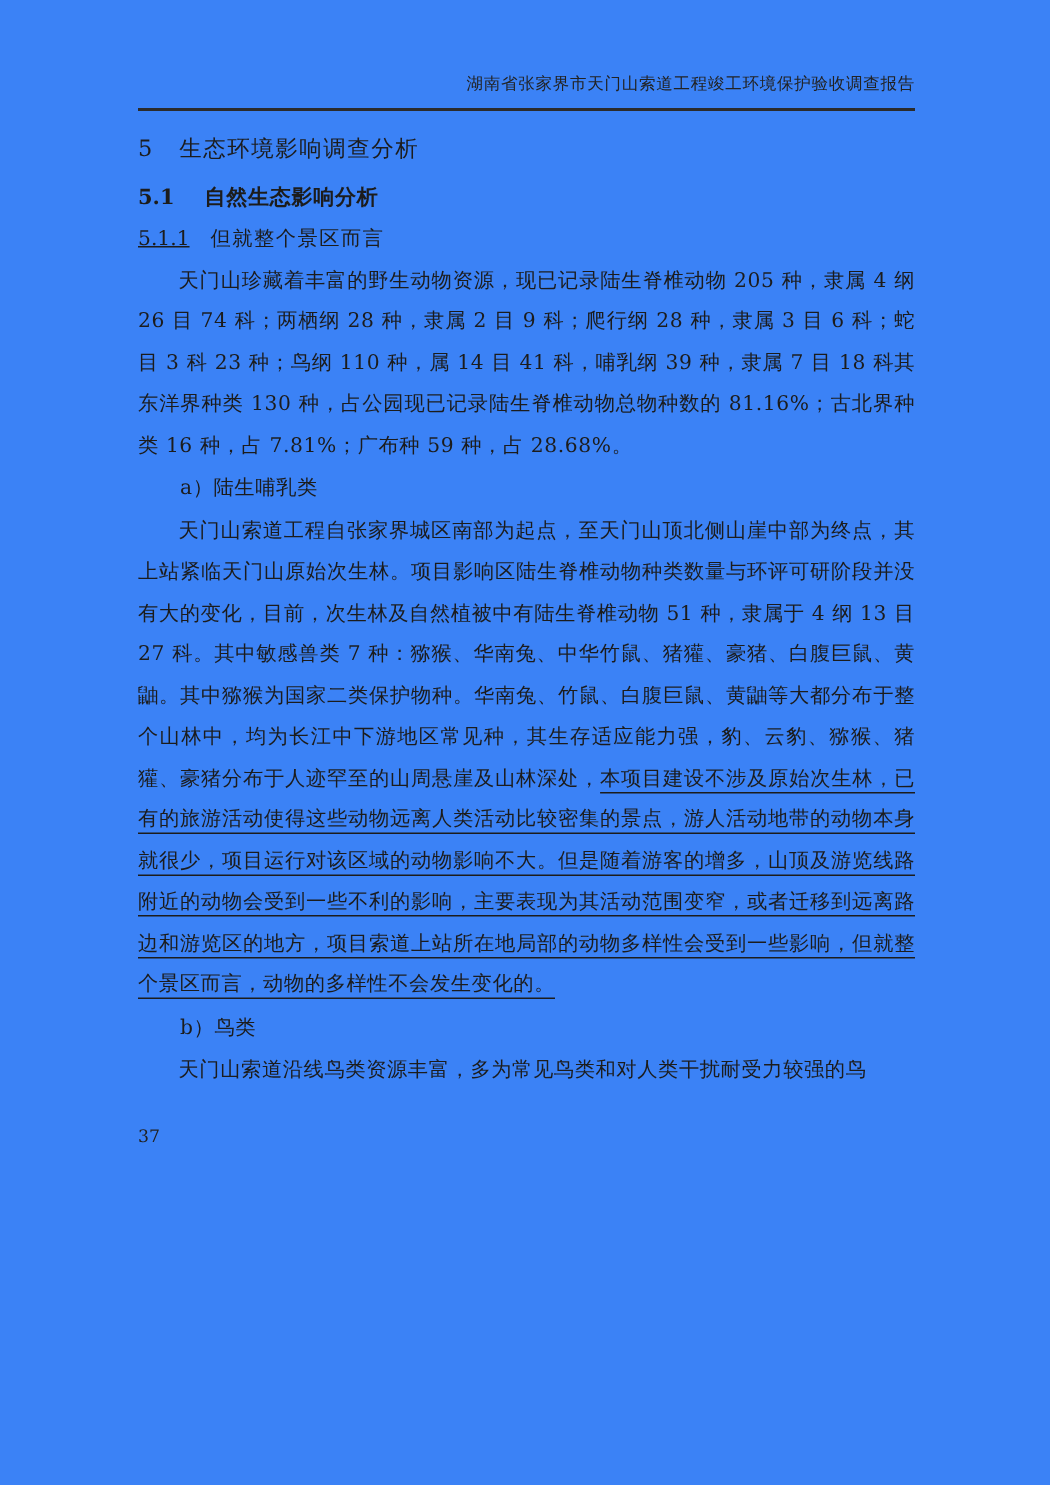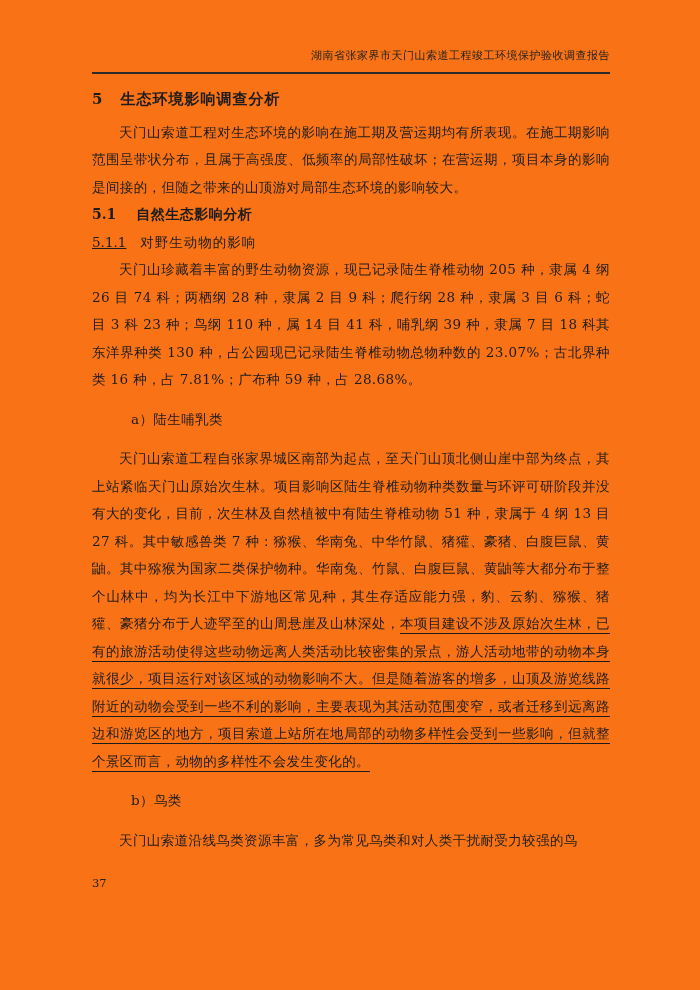--- a/index.html
+++ b/index.html
@@ -1,21 +1,21 @@
 <!DOCTYPE html>
 <html><head>
 <meta charset="utf-8">
 <style>
   html, body { margin: 0; padding: 0; background: #e8e8e8; }
   .page {
     position: relative;
     width: 700px;
     height: 990px;
     margin: 0 auto;
-    background: #f97316;
+    background: #3b82f6;
     color: #1c1c1c;
     font-family: "DejaVu Serif", "Liberation Serif", serif;
     box-sizing: border-box;
     padding: 49px 90px 0 92px;
     overflow: hidden;
   }
   .header-note {
     text-align: right;
     font-size: 11px;
     line-height: 14px;
@@ -25,21 +25,21 @@
   }
   .header-rule {
     margin-top: 9px;
     border-bottom: 2px solid #2b2b2b;
     height: 0;
   }
   h1.sec {
     margin: 12px 0 5px 0;
     font-size: 15px;
     line-height: 27.5px;
-    font-weight: bold;
+    font-weight: normal;
     letter-spacing: 1px;
   }
   h1.sec .h-num { margin-right: 18px; letter-spacing: 0; }
   h2.sec {
     margin: 0;
     font-size: 14px;
     line-height: 27.5px;
     font-weight: bold;
     letter-spacing: 0.5px;
   }
@@ -56,21 +56,21 @@
     margin: 0;
     font-size: 13.5px;
     line-height: 27.5px;
     text-align: justify;
     text-justify: inter-ideograph;
     text-indent: 2em;
     letter-spacing: 0.4px;
     word-break: break-all;
   }
   p.item {
-    margin: 12px;
+    margin: 1px;
     font-size: 13.5px;
     line-height: 27.5px;
     text-indent: 2em;
     letter-spacing: 0.4px;
   }
   .u {
     text-decoration: underline;
     text-underline-offset: 5px;
     text-decoration-thickness: 1px;
   }
@@ -87,31 +87,30 @@
 <div class="page">
 
   <div class="header-note">湖南省张家界市天门山索道工程竣工环境保护验收调查报告</div>
 
   <div class="header-rule"></div>
 
   <h1 class="sec">
     <span class="h-num">5</span><span>生态环境影响调查分析</span>
   </h1>
 
-  <p class="body">天门山索道工程对生态环境的影响在施工期及营运期均有所表现。在施工期影响范围呈带状分布，且属于高强度、低频率的局部性破坏；在营运期，项目本身的影响是间接的，但随之带来的山顶游对局部生态环境的影响较大。</p>
 
   <h2 class="sec">
     <span class="h-num">5.1</span><span>自然生态影响分析</span>
   </h2>
 
   <h3 class="sec">
-    <span class="h-num">5.1.1</span><span>对野生动物的影响</span>
+    <span class="h-num">5.1.1</span><span>但就整个景区而言</span>
   </h3>
 
-  <p class="body">天门山珍藏着丰富的野生动物资源，现已记录陆生脊椎动物 205 种，隶属 4 纲 26 目 74 科；两栖纲 28 种，隶属 2 目 9 科；爬行纲 28 种，隶属 3 目 6 科；蛇目 3 科 23 种；鸟纲 110 种，属 14 目 41 科，哺乳纲 39 种，隶属 7 目 18 科其东洋界种类 130 种，占公园现已记录陆生脊椎动物总物种数的 23.07%；古北界种类 16 种，占 7.81%；广布种 59 种，占 28.68%。</p>
+  <p class="body">天门山珍藏着丰富的野生动物资源，现已记录陆生脊椎动物 205 种，隶属 4 纲 26 目 74 科；两栖纲 28 种，隶属 2 目 9 科；爬行纲 28 种，隶属 3 目 6 科；蛇目 3 科 23 种；鸟纲 110 种，属 14 目 41 科，哺乳纲 39 种，隶属 7 目 18 科其东洋界种类 130 种，占公园现已记录陆生脊椎动物总物种数的 81.16%；古北界种类 16 种，占 7.81%；广布种 59 种，占 28.68%。</p>
 
 
   <p class="item">a）陆生哺乳类</p>
 
   <p class="body"><span>天门山索道工程自张家界城区南部为起点，至天门山顶北侧山崖中部为终点，其上站紧临天门山原始次生林。项目影响区陆生脊椎动物种类数量与环评可研阶段并没有大的变化，目前，次生林及自然植被中有陆生脊椎动物 51 种，隶属于 4 纲 13 目 27 科。其中敏感兽类 7 种：猕猴、华南兔、中华竹鼠、猪獾、豪猪、白腹巨鼠、黄鼬。其中猕猴为国家二类保护物种。华南兔、竹鼠、白腹巨鼠、黄鼬等大都分布于整个山林中，均为长江中下游地区常见种，其生存适应能力强，豹、云豹、猕猴、猪獾、豪猪分布于人迹罕至的山周悬崖及山林深处，</span><span class="u">本项目建设不涉及原始次生林，已有的旅游活动使得这些动物远离人类活动比较密集的景点，游人活动地带的动物本身就很少，项目运行对该区域的动物影响不大。但是随着游客的增多，山顶及游览线路附近的动物会受到一些不利的影响，主要表现为其活动范围变窄，或者迁移到远离路边和游览区的地方，项目索道上站所在地局部的动物多样性会受到一些影响，但就整个景区而言，动物的多样性不会发生变化的。</span></p>
 
   <p class="item">b）鸟类</p>
 
   <p class="body">天门山索道沿线鸟类资源丰富，多为常见鸟类和对人类干扰耐受力较强的鸟</p>
 

